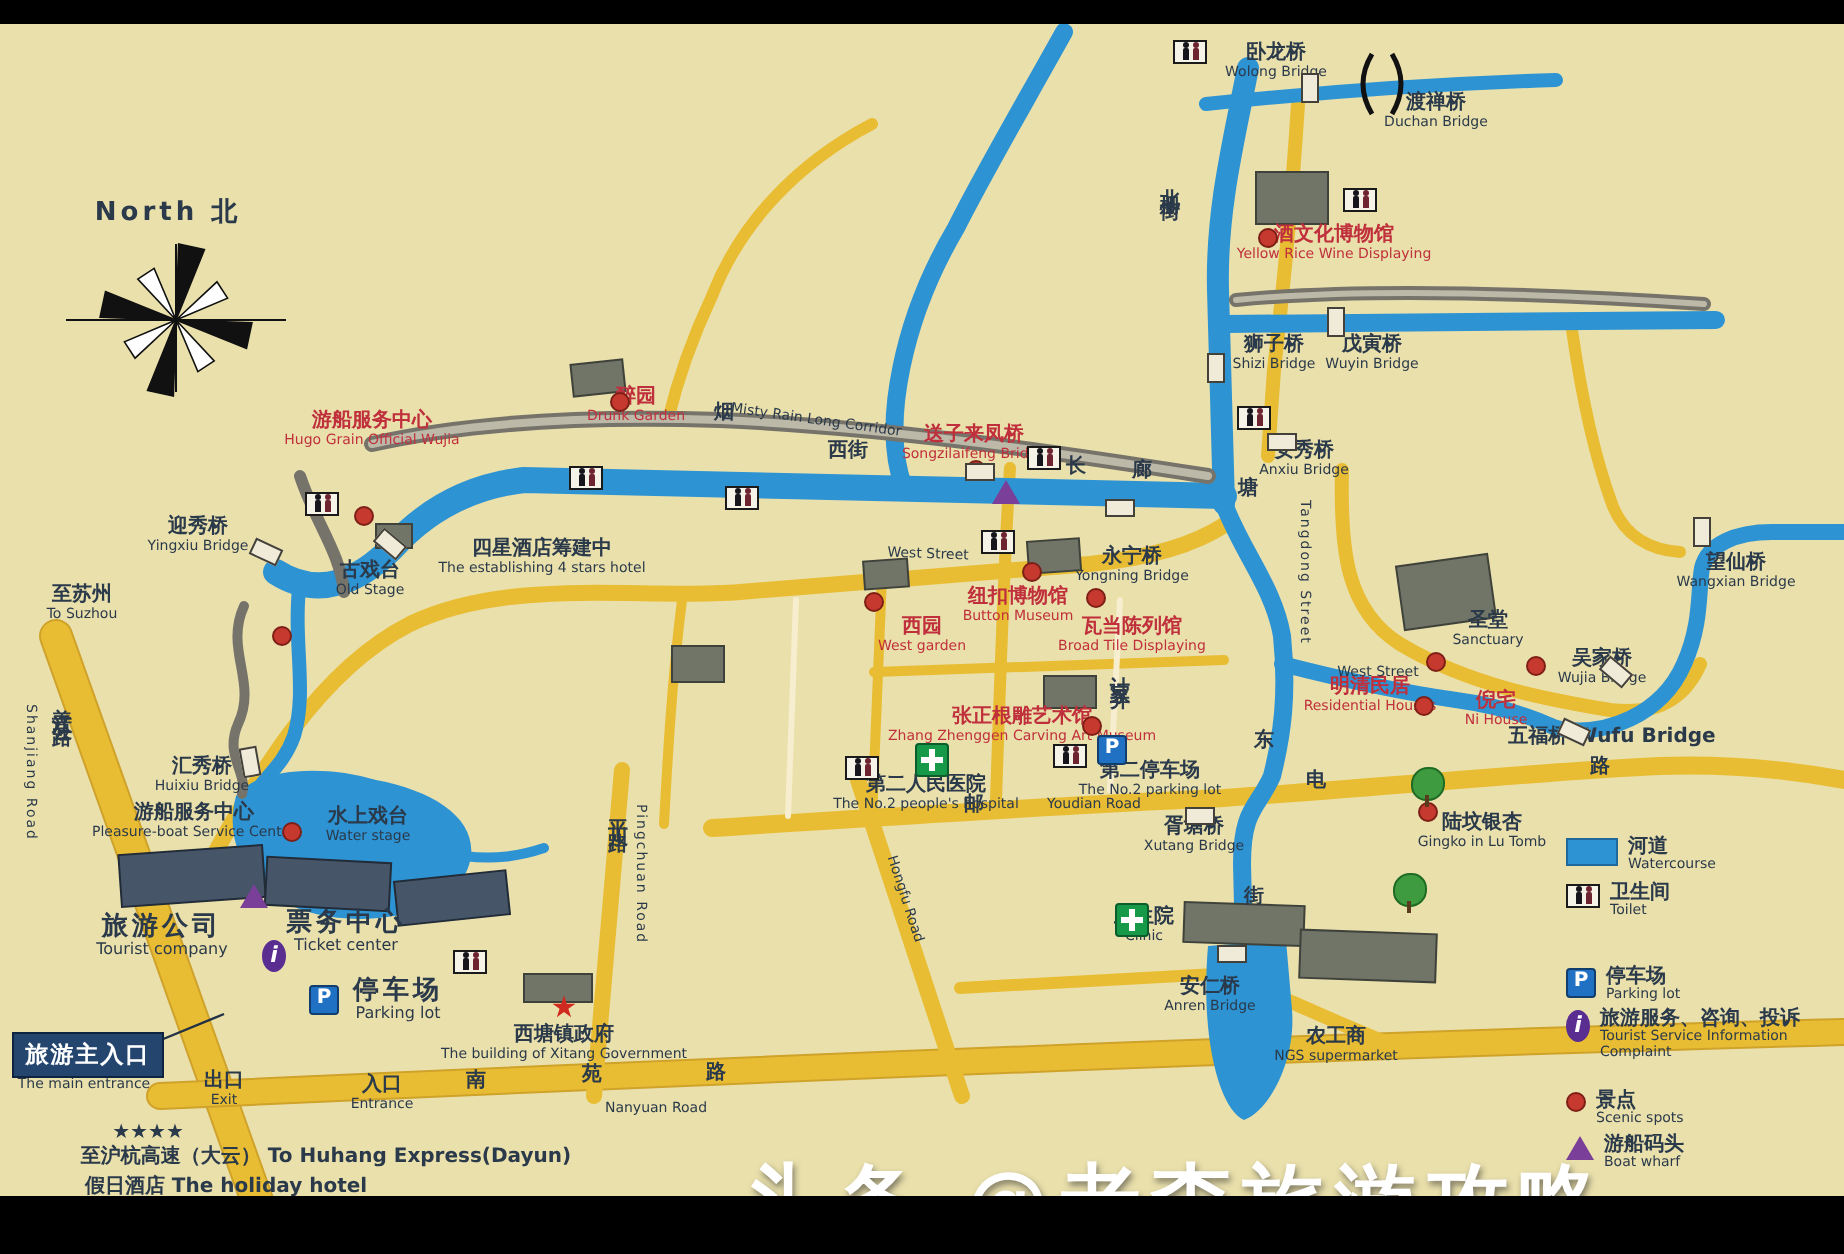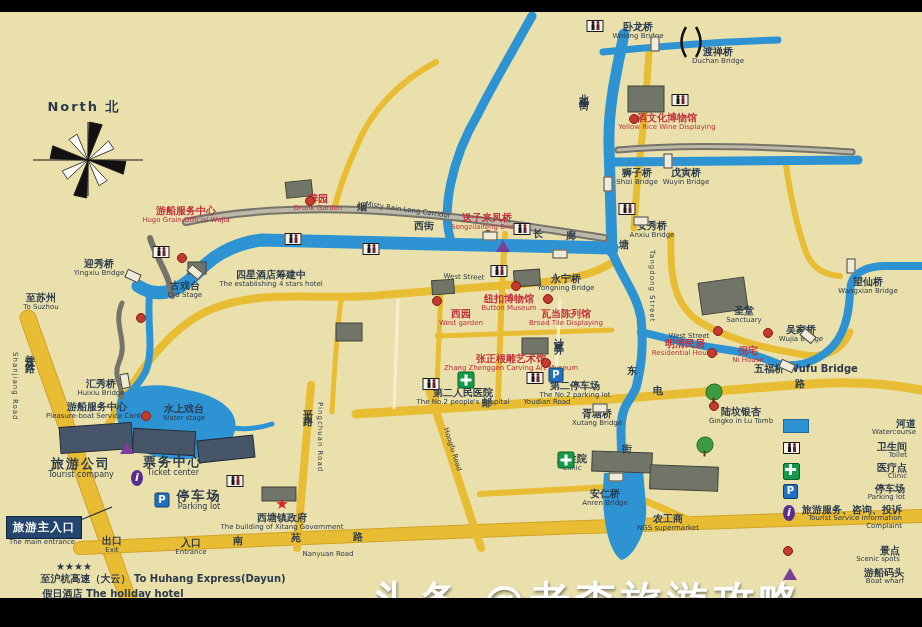--- a/index.html
+++ b/index.html
@@ -43,21 +43,21 @@
   .tree{width:15px;height:15px;border-radius:50% 45% 50% 45%;background:#3f9b40;border:1px solid #1f6b24;position:relative;}
   .tree::after{content:'';position:absolute;left:6px;top:13px;width:2px;height:6px;background:#5a3b1e;}
   .star{color:#d02a20;font-size:15px;line-height:1;}
   .brg{position:absolute;width:13px;height:7px;background:#f0ead8;border:1px solid #44413a;transform:translate(-50%,-50%);}
   #entrance-box{position:absolute;left:6px;top:516px;width:74px;height:21px;background:#23456e;border:1px solid #0e2340;
     color:#fff;font-size:11.5px;font-weight:bold;text-align:center;line-height:20px;letter-spacing:1px;}
   #watermark{position:absolute;left:372px;top:574px;font-size:41px;font-weight:bold;color:#fff;letter-spacing:5px;
     text-shadow:1px 2px 3px rgba(40,40,40,.55);white-space:nowrap;}
   .lg-row{position:absolute;left:783px;display:flex;align-items:flex-start;gap:5px;}
   .lg-ic{flex:0 0 auto;margin-top:1px;}
-  .lg-tx{text-align:right;color:#2b3a4a;width:102px;line-height:1.1;}
+  .lg-tx{text-align:left;color:#2b3a4a;width:102px;line-height:1.1;}
   .lg-tx .zh{font-size:10px;font-weight:bold;display:block;white-space:normal;}
   .lg-tx .en{font-size:7px;display:block;white-space:normal;}
   .lg-water{width:24px;height:12px;background:#2d93d3;border:1px solid #1f6a9d;}
 </style>
 </head>
 <body>
 
 <div id="stage">
   <div id="mapbg"></div>
 
@@ -503,29 +503,20 @@
           <div class="wc" style="position:static;transform:none">
             <i></i>
             <i class="f"></i>
           </div>
         </div>
         <div class="lg-tx">
           <span class="zh">卫生间</span>
           <span class="en">Toilet</span>
         </div>
       </div>
-      <div class="lg-row" style="top: 462px;">
-        <div class="lg-ic">
-          <div class="cx" style="position:static;transform:none"></div>
-        </div>
-        <div class="lg-tx">
-          <span class="zh">医疗点</span>
-          <span class="en">Clinic</span>
-        </div>
-      </div>
       <div class="lg-row" style="top: 483px;">
         <div class="lg-ic">
           <div class="pk" style="position:static;transform:none">P</div>
         </div>
         <div class="lg-tx">
           <span class="zh">停车场</span>
           <span class="en">Parking lot</span>
         </div>
       </div>
       <div class="lg-row" style="top: 504px;">

